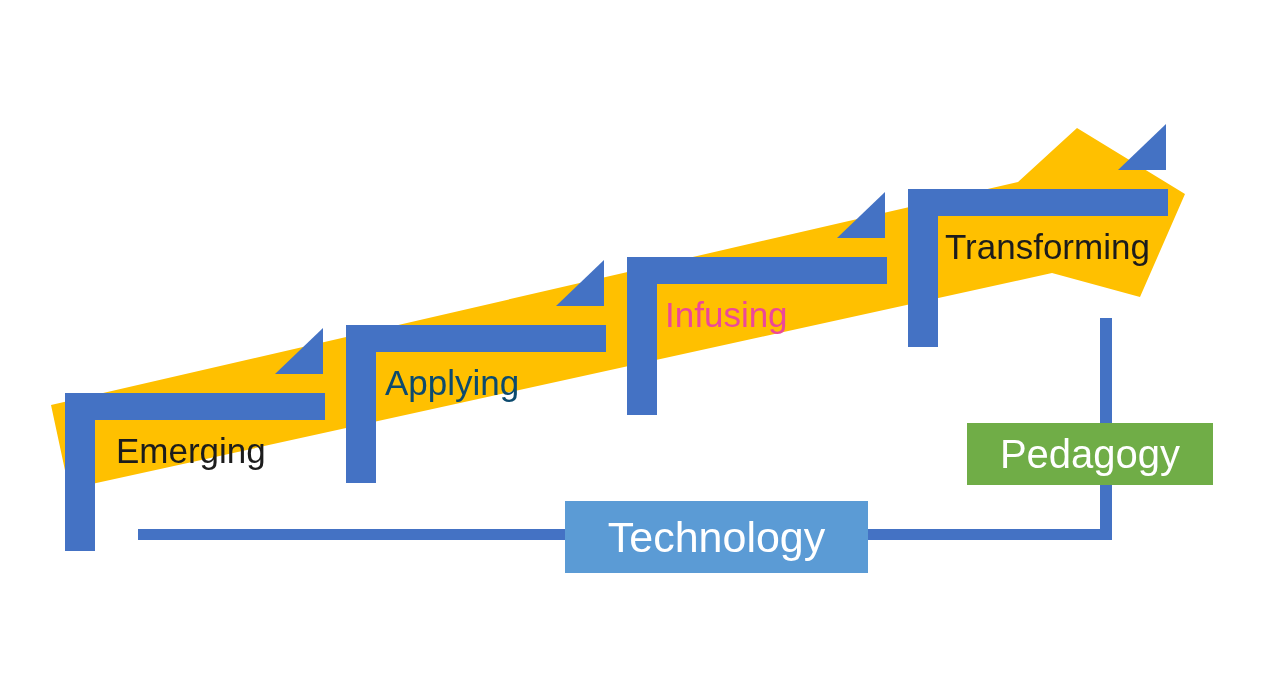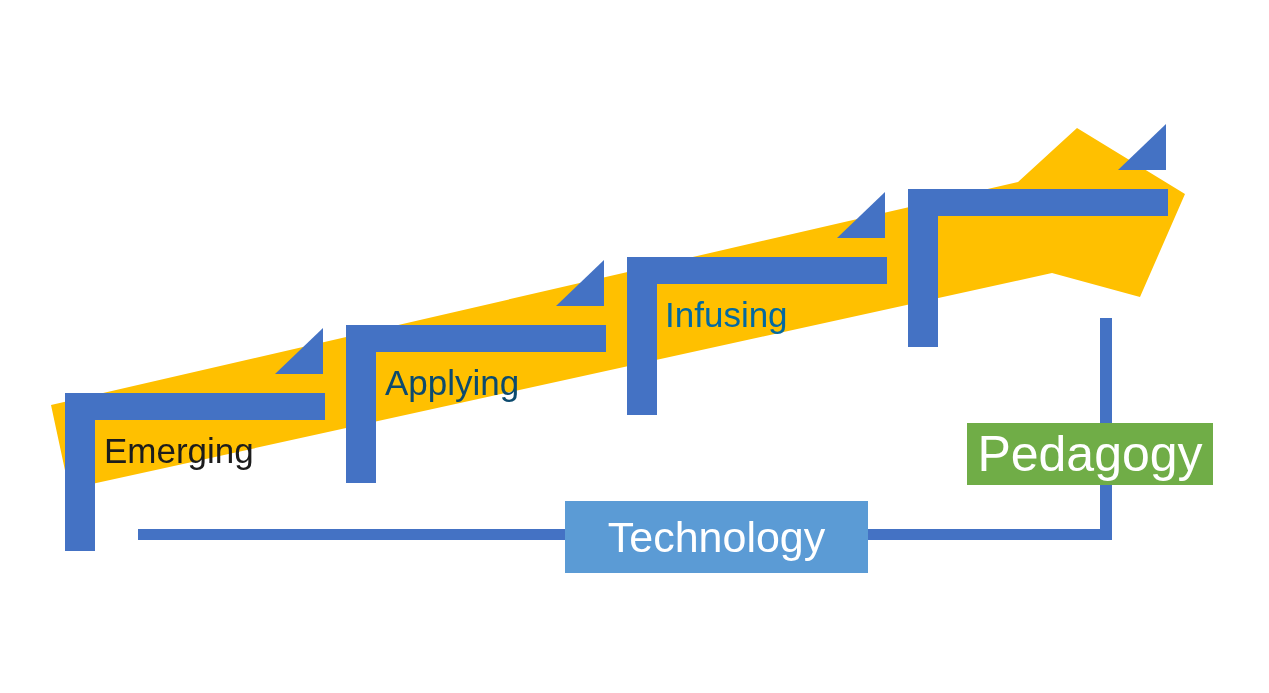--- a/index.html
+++ b/index.html
@@ -25,23 +25,23 @@
     justify-content:center;
     color:#ffffff;
     white-space:nowrap;
   }
   .axis-box.technology{
     left:565px;top:501px;width:303px;height:72px;
     font-size:43px;
   }
   .axis-box.pedagogy{
     left:967px;top:423px;width:246px;height:62px;
-    font-size:50px;
+    font-size:40px;
   }
-  #lbl-emerging{left:104px;top:433px;}
+  #lbl-emerging{left:116px;top:433px;}
   #lbl-applying{left:385px;top:365px;}
   #lbl-infusing{left:665px;top:297px;}
   #lbl-transforming{left:945px;top:229px;}
 </style>
 </head>
 <body>
 
 <div class="canvas">
 
   <svg viewBox="0 0 1269 693" width="1269" height="693">
@@ -57,21 +57,22 @@
     <polygon points="604,260 604,306 556,306" fill="#4472C4"></polygon>
     <polygon points="885,192 885,238 837,238" fill="#4472C4"></polygon>
     <polygon points="1166,124 1166,170 1118,170" fill="#4472C4"></polygon>
 
     <rect x="138" y="529" width="974" height="11" fill="#4472C4"></rect>
     <rect x="1100" y="318" width="12" height="222" fill="#4472C4"></rect>
   </svg>
 
   <div class="stage-label" id="lbl-emerging" style="color: rgb(28, 28, 28);">Emerging</div>
   <div class="stage-label" id="lbl-applying" style="color: #0c4a6e;">Applying</div>
-  <div class="stage-label" id="lbl-infusing" style="color: #0369a1;">Infusing</div>
+  <div class="stage-label" id="lbl-infusing" style="color: #ec4899;">Infusing</div>
+  <div class="stage-label" id="lbl-transforming" style="color: rgb(28, 28, 28);">Transforming</div>
 
   <div class="axis-box technology" style="background-color: rgb(91, 155, 213); color: rgb(255, 255, 255);">
     <span>Technology</span>
   </div>
   <div class="axis-box pedagogy" style="background-color: rgb(112, 173, 71); color: rgb(255, 255, 255);">
     <span>Pedagogy</span>
   </div>
 
 </div>
 

